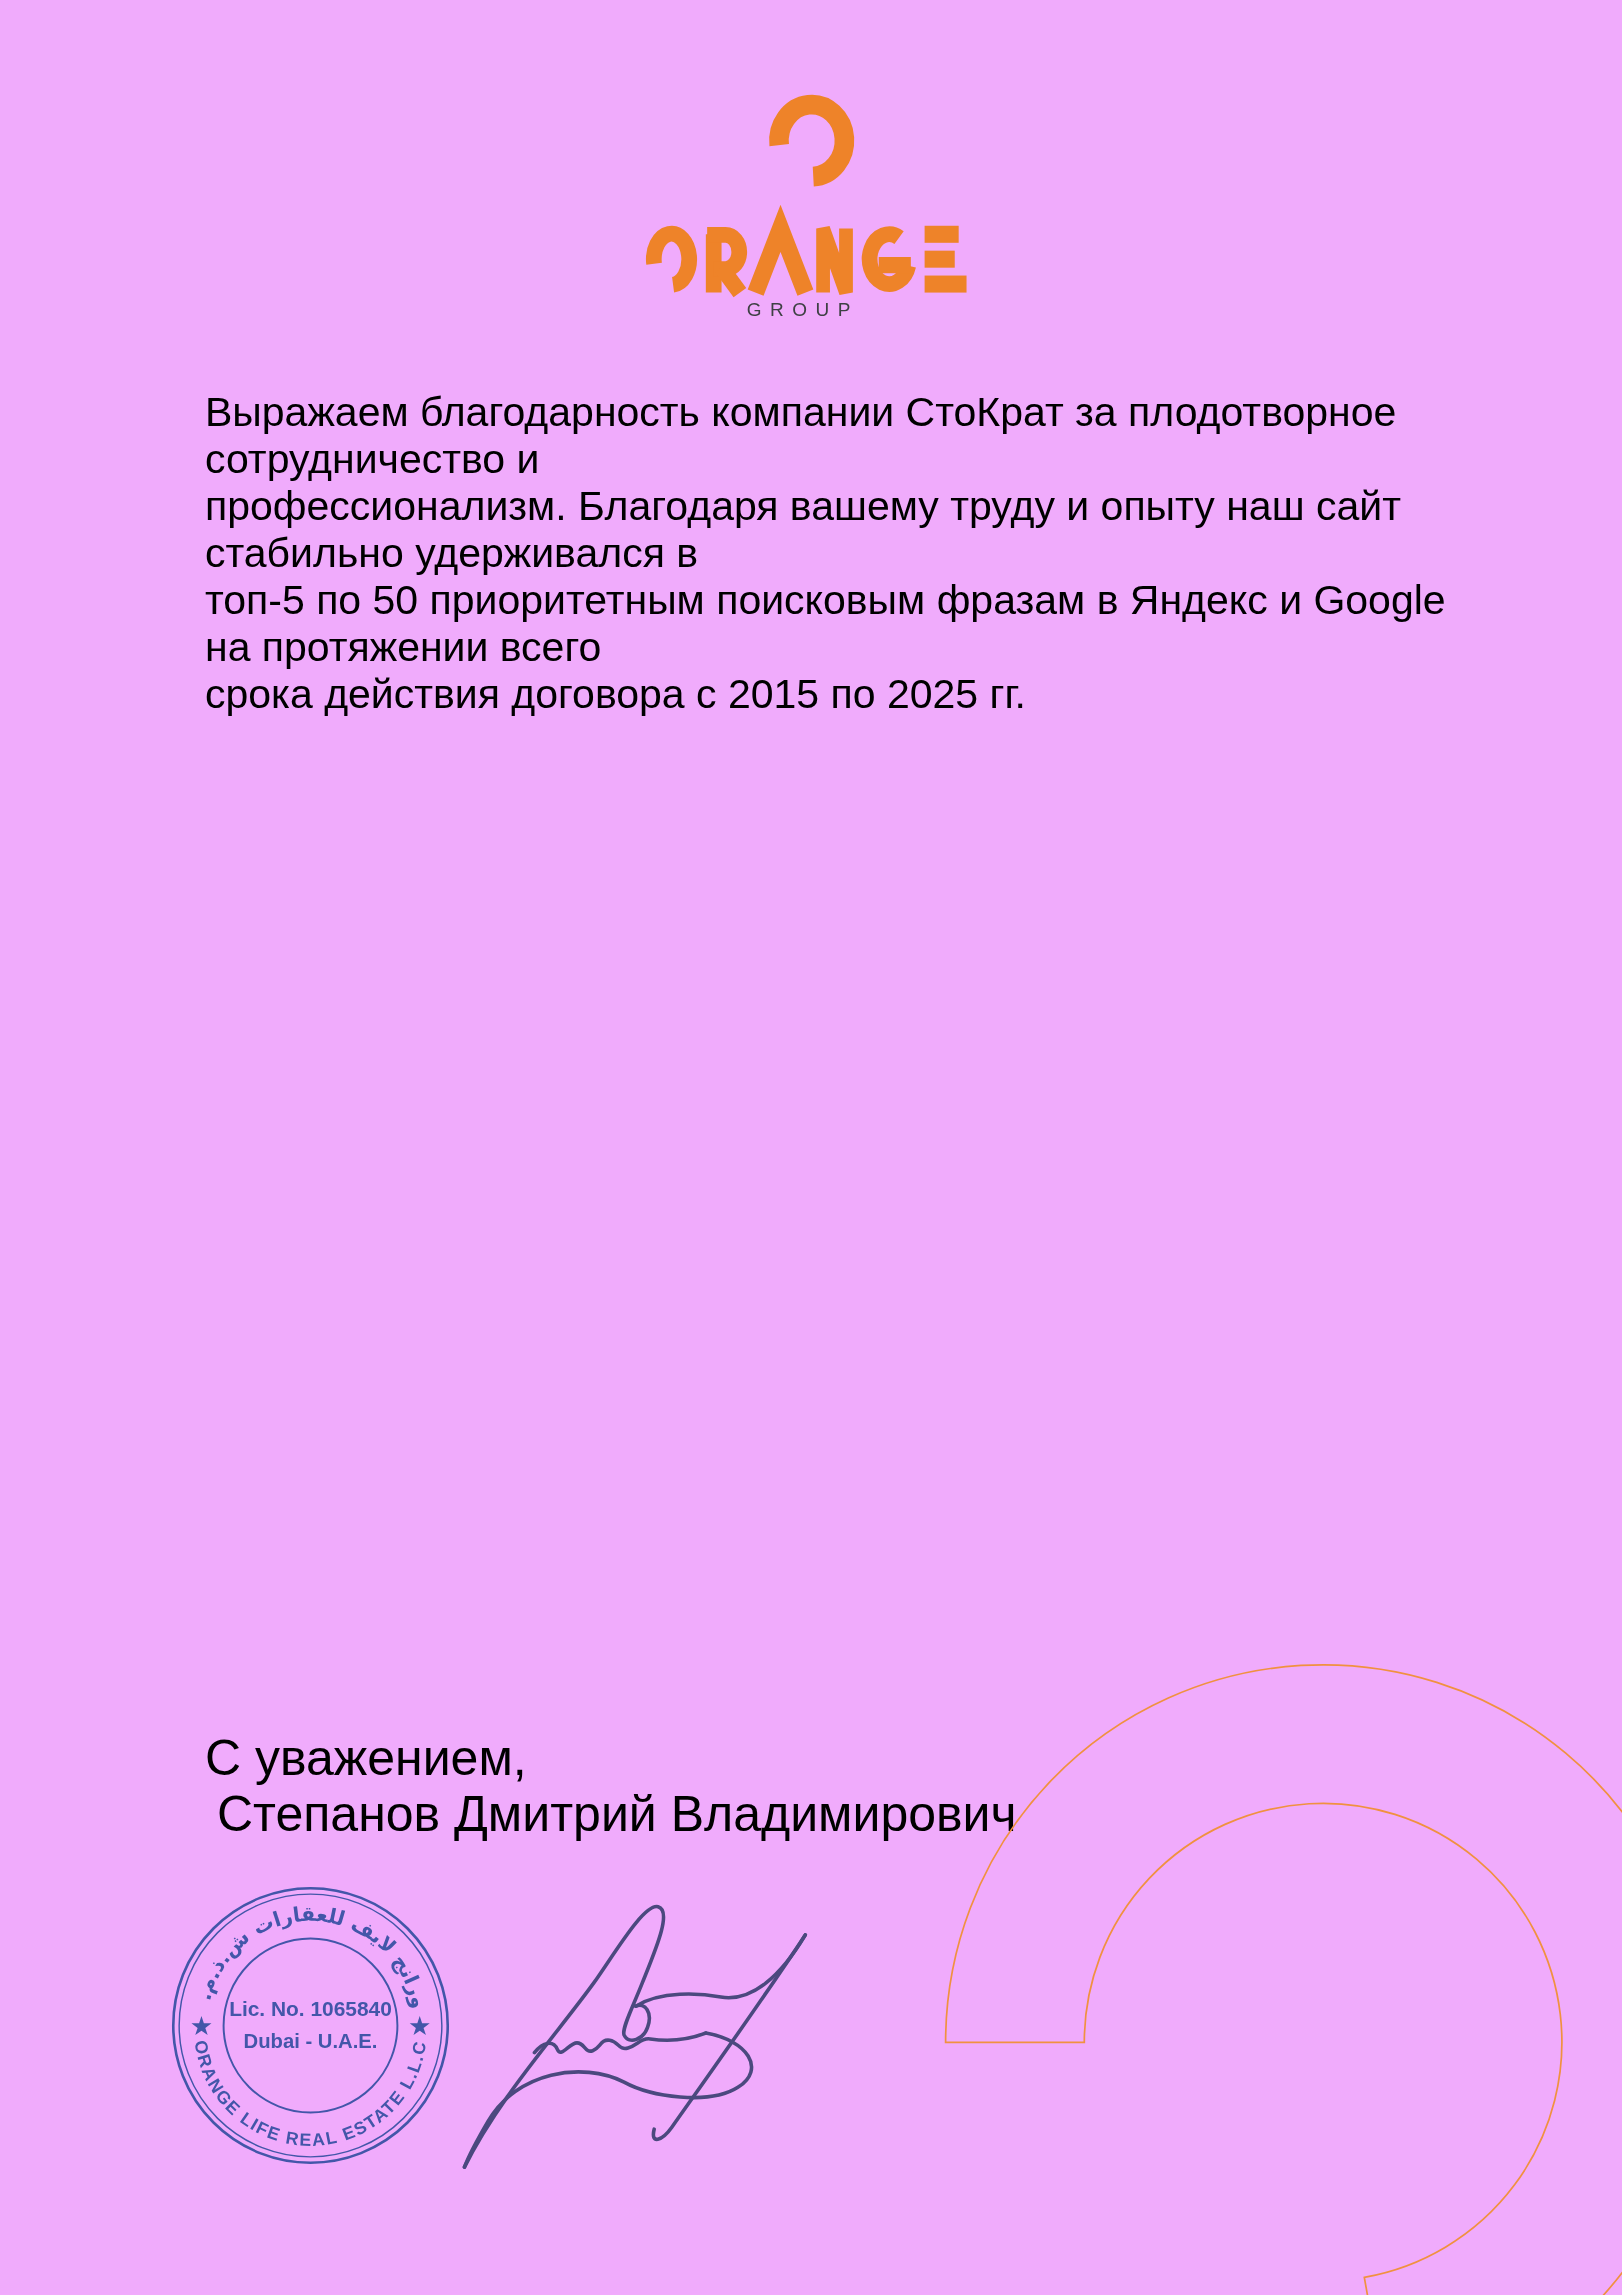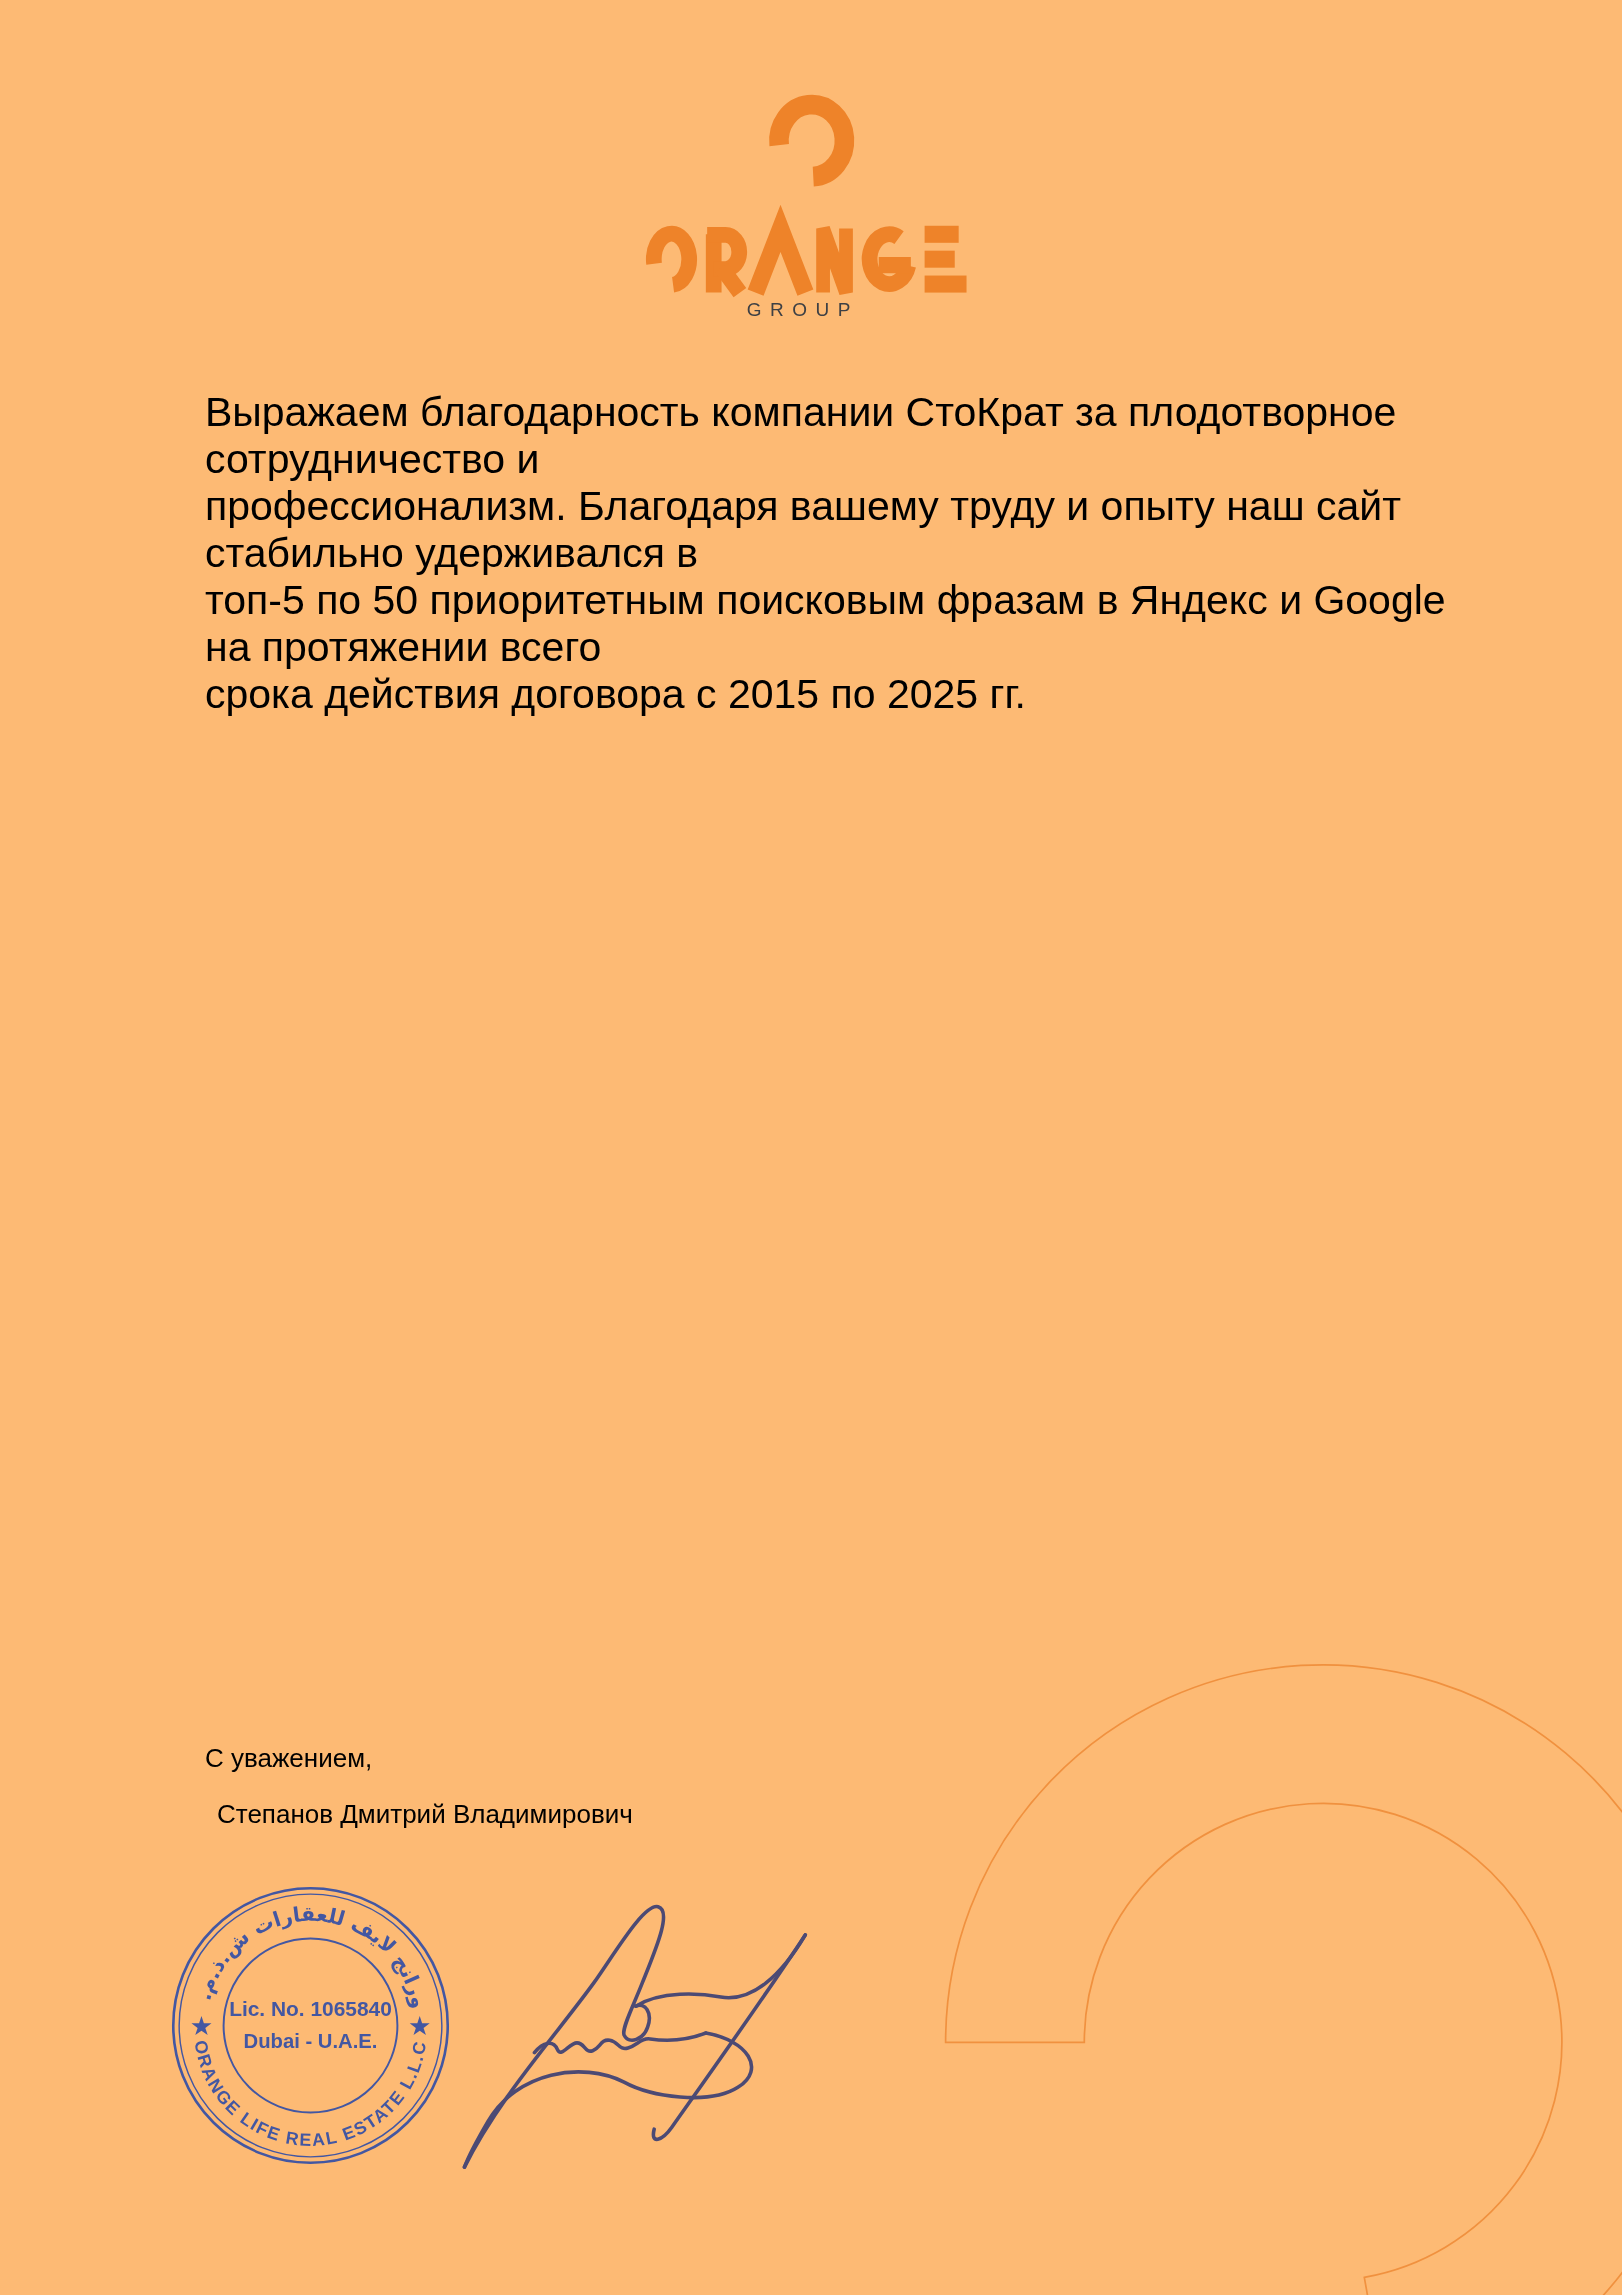--- a/index.html
+++ b/index.html
@@ -7,21 +7,21 @@
     --arc-orange:#F0913F;
     --group-gray:#3E4044;
     --stamp-blue:#3A52A5;
     --ink-blue:#3E4175;
     --text-black:#000000;
   }
   html,body{margin:0;padding:0;background:#e8e8e8;}
   .page{
     position:relative;
     width:1623px;height:2295px;
-    background:#fdba74;
+    background:#f0abfc;
     overflow:hidden;
     font-family:"Liberation Sans", sans-serif;
   }
   
   .arc-layer{position:absolute;left:0;top:0;width:1623px;height:2295px;pointer-events:none;}
   .arc-layer path{fill:none;stroke:var(--arc-orange);stroke-width:2.6px;}
   
   .logo-svg{position:absolute;left:622px;top:79px;width:393px;height:249px;}
   .logo-stroke{fill:none;stroke:var(--brand-orange);}
   .logo-fill{fill:var(--brand-orange);stroke:none;}
@@ -31,21 +31,21 @@
     font-size:29px;font-weight:500;letter-spacing:13px;
   }
   
   .letter-body{
     position:absolute;left:205px;top:389px;width:1283px;
     font-size:41px;line-height:47px;color:var(--text-black);
     white-space:pre-line;
   }
   .closing-line{
     position:absolute;left:205px;
-    font-size:26px;line-height:47px;color:var(--text-black);
+    font-size:50px;line-height:47px;color:var(--text-black);
     white-space:nowrap;
   }
   .closing-regards{top:1735px;}
   .closing-name{top:1791px;margin-left:12px;}
   
   .stamp-svg{position:absolute;left:170px;top:1885px;width:281px;height:281px;opacity:.95;}
   .stamp-ring{fill:none;stroke:var(--stamp-blue);}
   .stamp-text{fill:var(--stamp-blue);font-family:"Liberation Sans", sans-serif;font-weight:700;}
   .stamp-arabic{fill:var(--stamp-blue);font-family:"DejaVu Sans", sans-serif;font-weight:700;font-size:31px;}
   .stamp-english{font-size:27px;letter-spacing:2.5px;}

